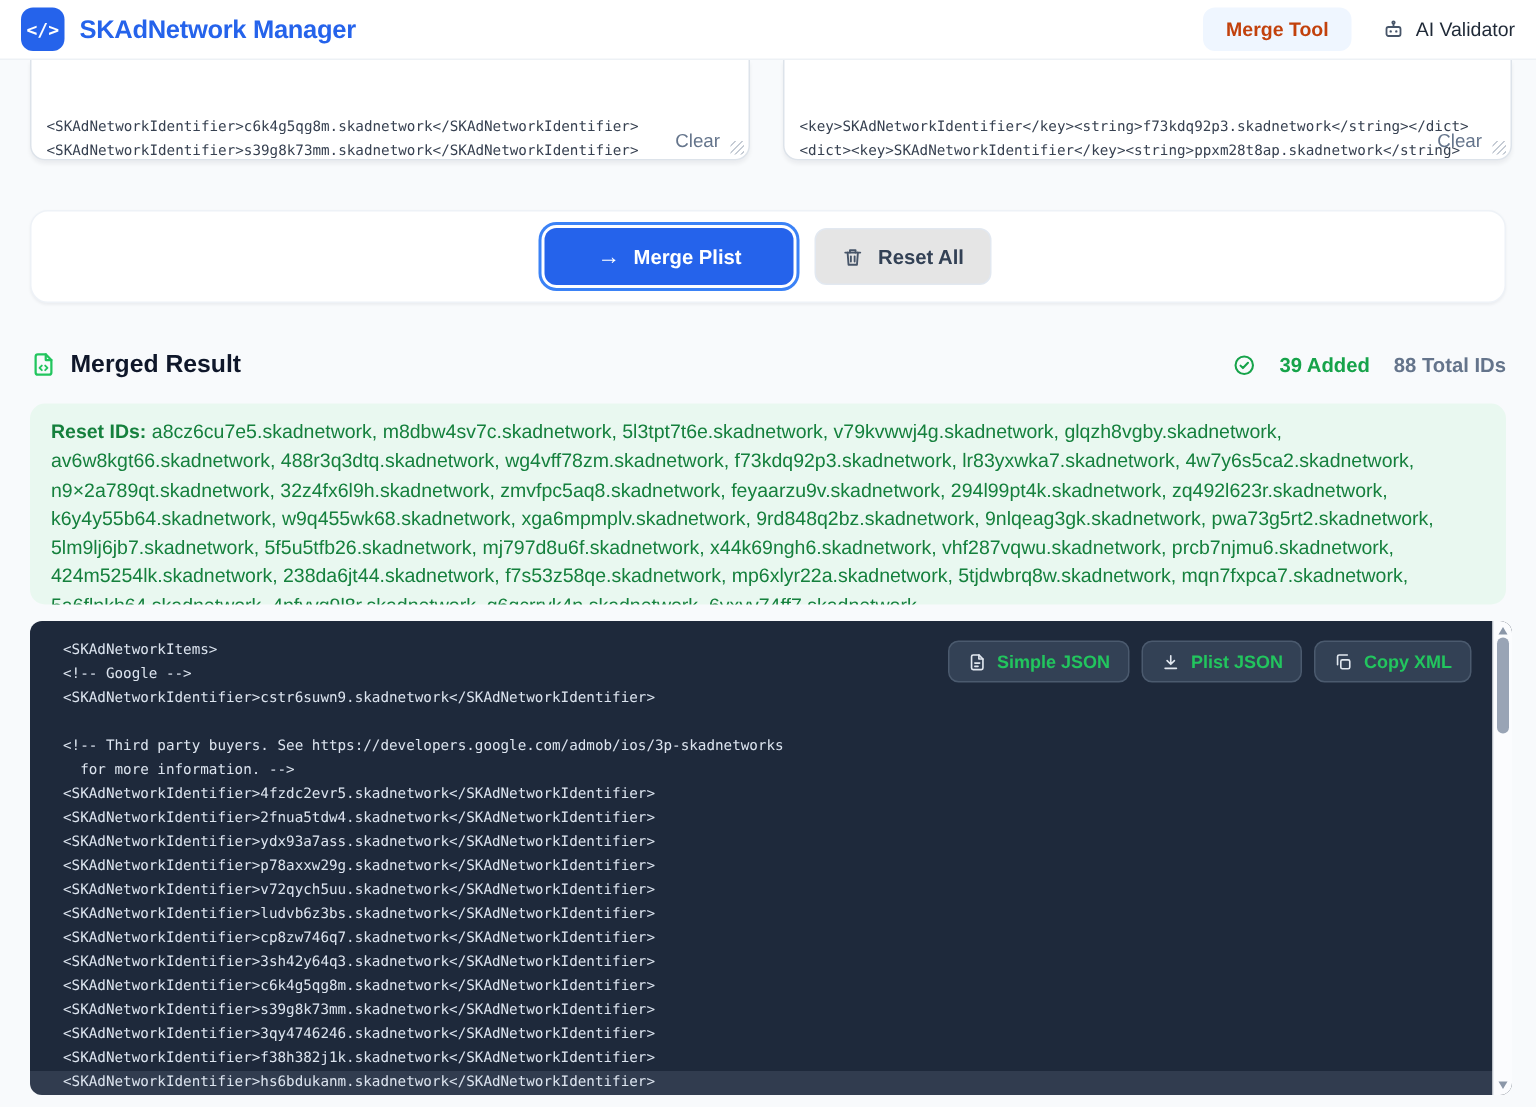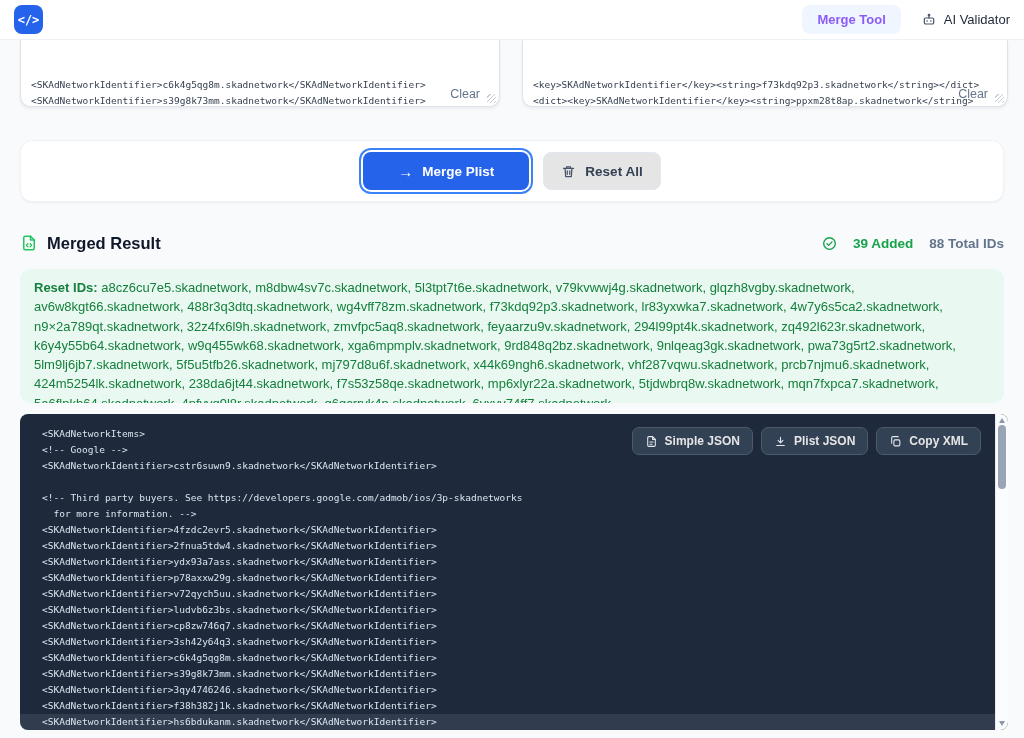--- a/index.html
+++ b/index.html
@@ -7,21 +7,21 @@
   body { font-family:"Liberation Sans", sans-serif; }
   #app { position:relative; width:1024px; height:738px; background:#f8fafc; overflow:hidden; }
 
   
   .header { position:absolute; top:0; left:0; width:1024px; height:40px; background:#ffffff;
             border-bottom:1px solid #edf1f5; display:flex; align-items:center; padding:0 14px; gap:10px; z-index:6; }
   .logo { width:29px; height:29px; border-radius:8px; background:#2563eb; color:#fff; display:flex;
           align-items:center; justify-content:center; font:700 12px "DejaVu Sans Mono", monospace; }
   .app-title { font-size:17px; font-weight:700; color:#2563eb; letter-spacing:-0.2px; }
   .header-right { margin-left:auto; display:flex; align-items:center; gap:20px; }
-  .merge-tool-btn { background:#eff6ff; color:#8b5cf6; font-size:13px; font-weight:600; padding:7px 15px;
+  .merge-tool-btn { background:#eff6ff; color:#c2410c; font-size:13px; font-weight:600; padding:7px 15px;
                     border-radius:8px; border:none; cursor:pointer; font-family:inherit; }
   .ai-validator-btn { display:flex; align-items:center; gap:7px; font-size:13px; font-weight:400;
                       color:#1f2937; background:none; border:none; cursor:pointer; font-family:inherit; }
 
   
   .input-box { position:absolute; top:40px; height:67px; background:#fff; border:1px solid #dde3ea; border-top:none;
                border-radius:0 0 10px 10px; box-shadow:0 2px 3px rgba(15,23,42,.06); padding:4px 10px;
                font:9.5px/16.3px "DejaVu Sans Mono", monospace; color:#374151; white-space:pre; overflow:hidden; }
   .input-left  { left:20px;  width:480px; }
   .input-right { left:522px; width:486px; }
@@ -54,21 +54,21 @@
   .added-box { position:absolute; top:269px; left:20px; width:984px; height:134px; background:#e9f8f0;
                border-radius:10px; padding:9px 14px; font-size:13px; line-height:19.3px; color:#15803d;
                overflow:hidden; }
   .added-label { font-weight:700; }
 
   
   .code-panel { position:absolute; top:414px; left:20px; width:988px; height:316px; background:#1e293b;
                 border-radius:8px; overflow:hidden; }
   .code-toolbar { position:absolute; top:13px; right:27px; display:flex; gap:8px; z-index:2; }
   .code-btn { display:flex; align-items:center; gap:7px; background:#334155; border:1px solid #4b5a6e;
-              border-radius:7px; color:#e5e5e5; font-size:12px; font-weight:700; font-family:inherit;
+              border-radius:7px; color:#22c55e; font-size:12px; font-weight:700; font-family:inherit;
               padding:6px 12px; cursor:pointer; }
   .code-body { position:absolute; top:12px; left:0; right:13px; font:9.5px/16px "DejaVu Sans Mono", monospace;
                color:#dce4ef; white-space:pre; }
   .code-line { padding:0 22px; min-height:16px; }
   .code-line.hl { background:rgba(148,163,184,.16); }
 
   
   .code-scrollbar { position:absolute; top:0; right:0; bottom:0; width:13px; background:#fbfcfe;
                     border-left:1px solid #e7ebf0; z-index:3; }
   .scroll-thumb { position:absolute; top:11px; left:2px; width:8px; height:64px; background:#99a4b5; border-radius:4px; cursor:pointer; }
@@ -81,20 +81,21 @@
 </style>
 </head>
 <body>
 
 <div id="app">
 
   <div class="header">
     <div class="logo">
       <span>&lt;/&gt;</span>
     </div>
+    <div class="app-title">SKAdNetwork Manager</div>
     <div class="header-right">
       <button class="merge-tool-btn">Merge Tool</button>
       <button class="ai-validator-btn">
         <span>
           <svg width="16" height="16" viewBox="0 0 24 24" fill="none" stroke="#475569" stroke-width="1.8" stroke-linecap="round" stroke-linejoin="round">
             <rect x="5" y="9" width="14" height="9" rx="2"></rect>
             <path d="M12 9V6"></path>
               <circle cx="12" cy="4.6" r="1.2"></circle>
             <path d="M9.2 13.4h.01M14.8 13.4h.01" stroke-width="2.4"></path>
           </svg>

